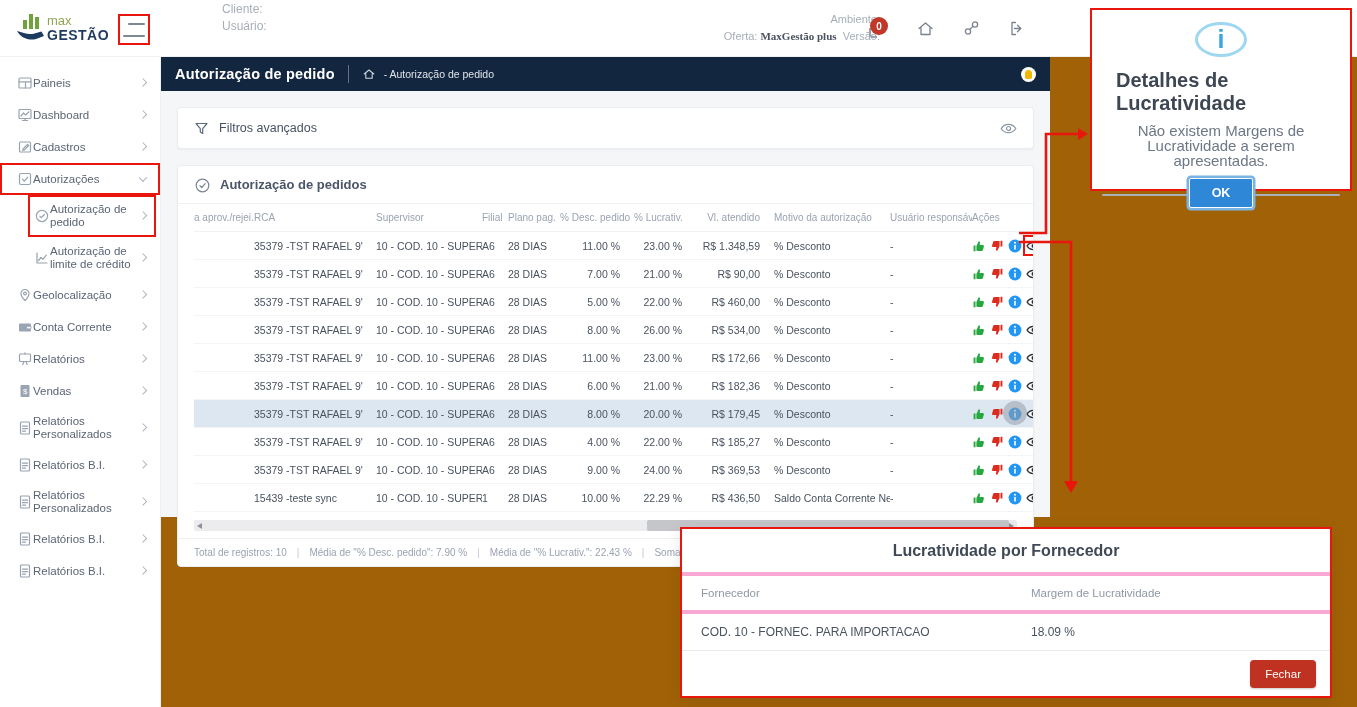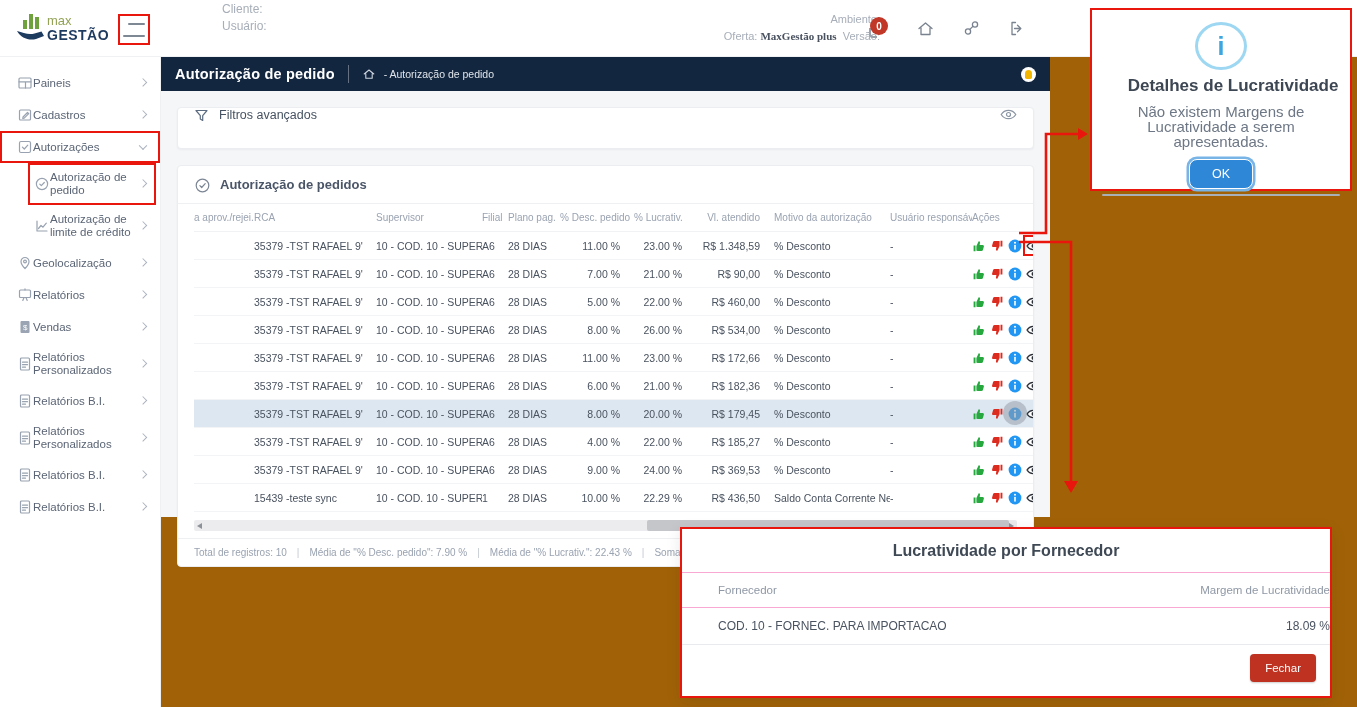--- a/index.html
+++ b/index.html
@@ -37,21 +37,21 @@
   
   #main { position:absolute; left:161px; top:57px; width:889px; height:460px; background:#f5f6f8; }
   #titlebar { height:34px; background:#13263f; display:flex; align-items:center; padding:0 14px; color:#fff; }
   .tb-title { font-size:14.5px; font-weight:bold; letter-spacing:.2px; }
   .tb-sep { width:1px; height:18px; background:rgba(255,255,255,.35); margin:0 13px; }
   .tb-crumb { font-size:10.5px; color:#dfe4ea; display:flex; align-items:center; gap:8px; }
   .bulb { margin-left:auto; width:15px; height:15px; border-radius:50%; background:#fff; position:relative; cursor:pointer; }
   .bulb:after { content:""; position:absolute; left:4px; top:3px; width:7px; height:9px; background:#f2b600; border-radius:4px 4px 2px 2px; }
 
   .card { background:#fff; border-radius:4px; border:1px solid #ebedf0; box-shadow:0 1px 2px rgba(25,39,60,.05); margin:16px; }
-  #filters-card { height:42px; display:flex; padding:0 16px; }
+  #filters-card { height:42px; display:flex; align-items:center; padding:0 16px; }
   .filters-title { font-size:12.5px; color:#465262; margin-left:10px; }
   .filters-eye { margin-left:auto; cursor:pointer; display:flex; }
 
   #grid-card { margin-top:0; padding-bottom:6px; }
   .grid-head { display:flex; align-items:flex-start; gap:9px; padding:11px 16px 9px; border-bottom:1px solid #eef0f2; }
   .grid-title { font-size:13px; font-weight:bold; color:#42506078; color:#4a5568; }
 
   .tbl-wrap { padding:0 16px; overflow:hidden; }
   table.grid { border-collapse:collapse; table-layout:fixed; width:842px; }
   .grid th { font-size:10px; font-weight:normal; color:#9aa3b1; text-align:left; padding:8px 4px 8px 0; white-space:nowrap; overflow:hidden; border-bottom:1px solid #f0f2f4; }
@@ -68,29 +68,29 @@
   .hscroll .arr { position:absolute; top:2.5px; width:0; height:0; border-style:solid; }
   .hscroll .arr.left { left:3px; border-width:3px 5px 3px 0; border-color:transparent #8d9299 transparent transparent; }
   .hscroll .arr.right { right:3px; border-width:3px 0 3px 5px; border-color:transparent transparent transparent #8d9299; }
 
   .grid-footer { margin-top:7px; border-top:1px solid #eef0f2; padding:8px 16px 2px; font-size:10px; color:#9aa3b1; }
   .grid-footer .sep { margin:0 10px; color:#c3c9d1; }
 
   
   #info-dialog { position:absolute; left:1090px; top:8px; width:262px; height:183px; background:#fff; border:2px solid #e8160c; z-index:5; display:flex; flex-direction:column; align-items:center; padding-top:12px; }
   .info-circle { width:52px; height:52px; border:3px solid #9ed7f2; border-radius:50%; display:flex; align-items:center; justify-content:center; font-size:25px; color:#3aa7e0; font-weight:bold; }
-  .info-title { margin-top:6px; font-size:17px; font-weight:bold; color:#3d4653;padding-left:24px; }
+  .info-title { margin-top:12px; font-size:20px; font-weight:bold; color:#3d4653;padding-left:24px; }
   .info-msg { margin-top:8px; font-size:15px; color:#6d7785; text-align:center; width:232px; line-height:15px; }
-  .ok-btn { margin-top:10px; background:#2f87d8; color:#fff; font-size:12.5px; font-weight:normal; border:1px solid #fff; border-radius:8px; padding:7px 22px; box-shadow:0 0 0 2.5px #79b4e6; cursor:pointer; }
+  .ok-btn { margin-top:10px; background:#2f87d8; color:#fff; font-size:12.5px; font-weight:bold; border:1px solid #fff; border-radius:2px; padding:7px 22px; box-shadow:0 0 0 2.5px #79b4e6; cursor:pointer; }
   #info-shadow { position:absolute; left:1102px; top:194px; width:238px; height:2px; background:#aab0b8; border-radius:2px; z-index:4; }
 
   
   #sup-dialog { position:absolute; left:680px; top:527px; width:652px; height:171px; background:#fff; border:2px solid #e8160c; z-index:5; box-shadow:0 4px 14px rgba(20,30,45,.10); }
   .sup-title { text-align:center; font-size:16px; font-weight:bold; color:#3f4955; padding:13px 0 12px; }
-  .sup-row { display:flex; border-top:1px solid #f9a8d4; padding:11px 0 11px 36px;justify-content:space-between; }
+  .sup-row { display:flex; border-top:4px solid #f9a8d4; padding:11px 0 11px 19px; }
   .sup-row .c1 { width:330px; font-size:11.5px; color:#8f98a5; }
   .sup-row .c2 { font-size:11.5px; color:#8f98a5; }
   .sup-row.data .c1, .sup-row.data .c2 { color:#4a5360; font-size:12px; }
   .sup-foot { border-top:1px solid #e8eaed; display:flex; justify-content:flex-end; padding:9px 14px 0 0; }
   .fechar-btn { background:#bf3222; color:#fff; font-size:11.5px; border:none; border-radius:4px; padding:8px 15px; cursor:pointer; box-shadow:0 1px 2px rgba(0,0,0,.2); }
 
   
   #annot-svg { position:absolute; left:0; top:0; width:1357px; height:707px; pointer-events:none; z-index:6; }
 </style>
 </head>
@@ -160,20 +160,31 @@
               <rect x="2" y="3" width="12" height="10" rx="1" stroke="#98a2b0" stroke-width="1.2" fill="none" stroke-linecap="round" stroke-linejoin="round"></rect>
               <path d="M2 6.8h12M8.5 6.8V13" stroke="#98a2b0" stroke-width="1.2" fill="none" stroke-linecap="round" stroke-linejoin="round"></path>
             </svg>
           </span>
           <span class="sb-label">Paineis</span>
           <span class="chev"></span>
         </div>
         <div class="sb-item">
           <span class="sb-ic">
             <svg width="16" height="16">
+              <rect x="2" y="2.5" width="12" height="9" rx="1" stroke="#98a2b0" stroke-width="1.2" fill="none" stroke-linecap="round" stroke-linejoin="round"></rect>
+              <polyline points="4,9 6.5,6 8.5,8 12,4.8" stroke="#98a2b0" stroke-width="1.2" fill="none" stroke-linecap="round" stroke-linejoin="round"></polyline>
+              <path d="M8 11.5v2M5.5 13.5h5" stroke="#98a2b0" stroke-width="1.2" fill="none" stroke-linecap="round" stroke-linejoin="round"></path>
+            </svg>
+          </span>
+          <span class="sb-label">Dashboard</span>
+          <span class="chev"></span>
+        </div>
+        <div class="sb-item">
+          <span class="sb-ic">
+            <svg width="16" height="16">
               <rect x="2.5" y="3" width="11" height="10" rx="1" stroke="#98a2b0" stroke-width="1.2" fill="none" stroke-linecap="round" stroke-linejoin="round"></rect>
               <path d="M6 10l4.5-4.5 1.2 1.2L7.2 11.2 5.8 11.4z" stroke="#98a2b0" stroke-width="1.2" fill="none" stroke-linecap="round" stroke-linejoin="round"></path>
             </svg>
           </span>
           <span class="sb-label">Cadastros</span>
           <span class="chev"></span>
         </div>
         <div class="sb-item annot">
           <span class="sb-ic">
             <svg width="16" height="16">
@@ -206,20 +217,30 @@
           <span class="chev"></span>
         </div>
         <div class="sb-item">
           <span class="sb-ic">
             <svg width="16" height="16">
               <path d="M8 2.5c-2.2 0-4 1.8-4 4 0 3 4 7 4 7s4-4 4-7c0-2.2-1.8-4-4-4z" stroke="#98a2b0" stroke-width="1.2" fill="none" stroke-linecap="round" stroke-linejoin="round"></path>
               <circle cx="8" cy="6.5" r="1.4" stroke="#98a2b0" stroke-width="1.2" fill="none" stroke-linecap="round" stroke-linejoin="round"></circle>
             </svg>
           </span>
           <span class="sb-label">Geolocalização</span>
+          <span class="chev"></span>
+        </div>
+        <div class="sb-item">
+          <span class="sb-ic">
+            <svg width="16" height="16">
+              <rect x="2" y="4.5" width="12" height="8" rx="1" fill="#9aa4b2"></rect>
+              <rect x="9.5" y="7.3" width="4.5" height="2.6" rx="0.6" fill="#fff" stroke="#9aa4b2"></rect>
+            </svg>
+          </span>
+          <span class="sb-label">Conta Corrente</span>
           <span class="chev"></span>
         </div>
         <div class="sb-item">
           <span class="sb-ic">
             <svg width="16" height="16">
               <rect x="2.5" y="3" width="11" height="7.5" rx="1" stroke="#98a2b0" stroke-width="1.2" fill="none" stroke-linecap="round" stroke-linejoin="round"></rect>
               <path d="M5.8 13.5L7 10.5M10.2 13.5L9 10.5M8 3V1.8" stroke="#98a2b0" stroke-width="1.2" fill="none" stroke-linecap="round" stroke-linejoin="round"></path>
             </svg>
           </span>
           <span class="sb-label">Relatórios</span>

